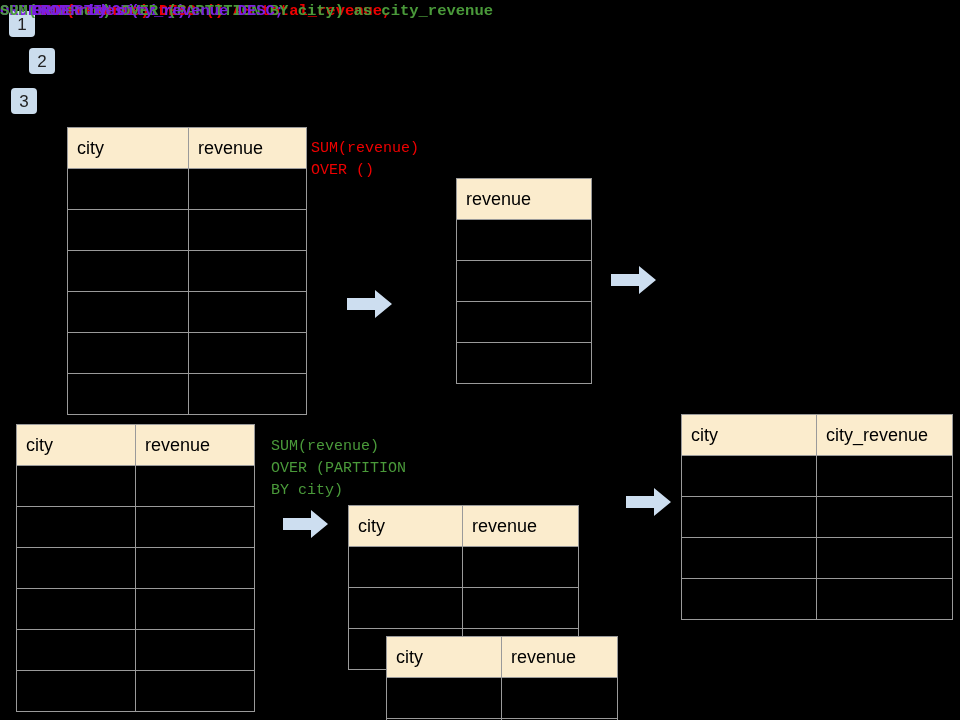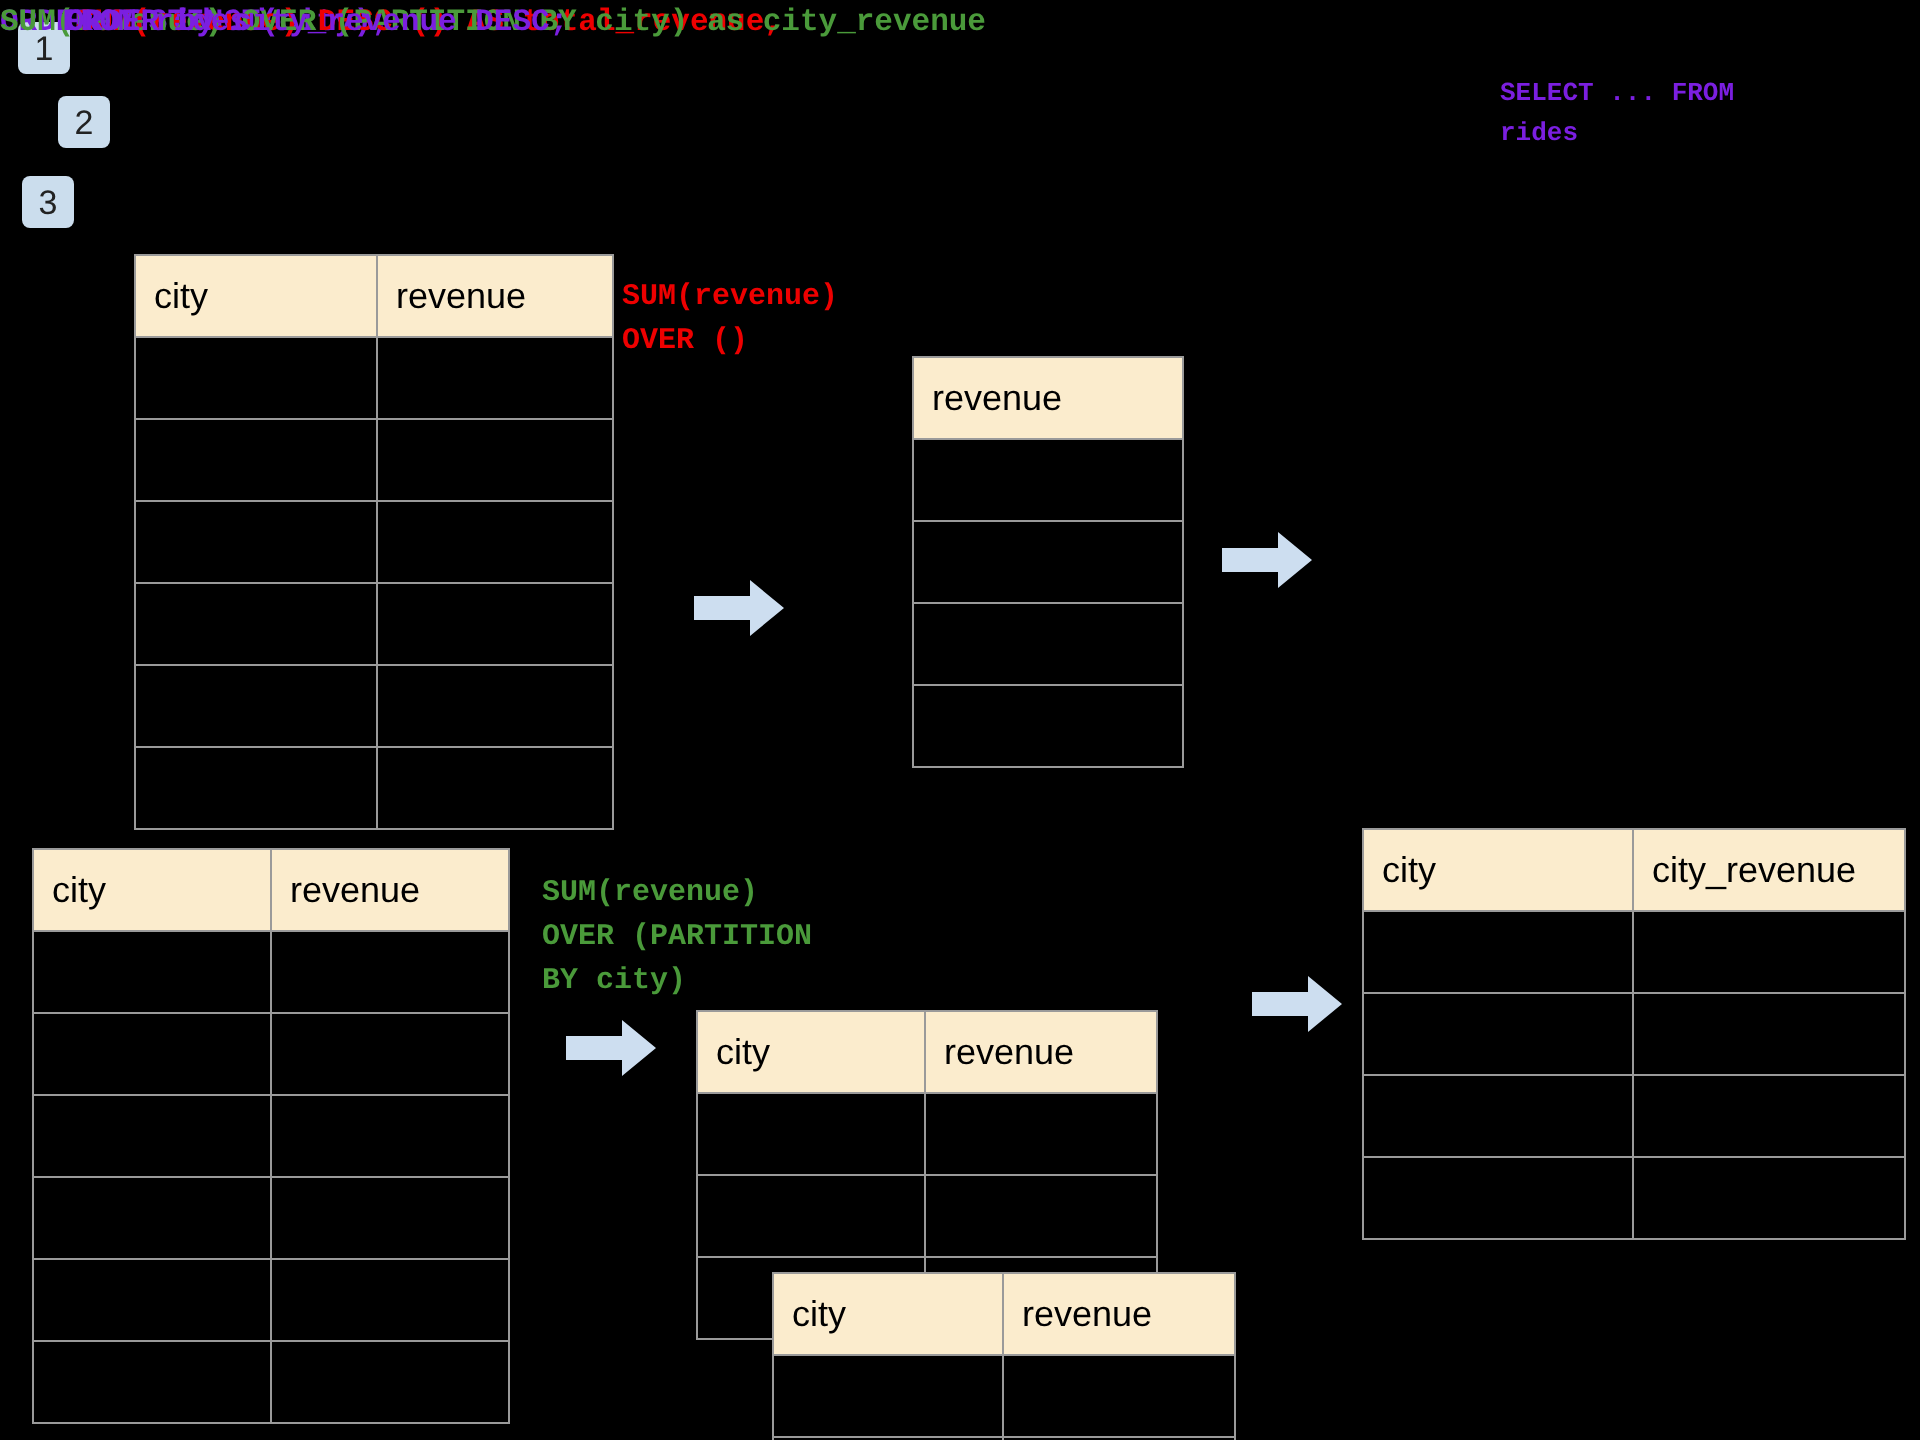--- a/index.html
+++ b/index.html
@@ -63,21 +63,21 @@
     white-space: pre-wrap;
     width: 160px;
   }
 
   
   .annot {
     position: absolute;
     font-family: "Liberation Mono", "DejaVu Sans Mono", monospace;
     font-size: 15px;
     line-height: 22px;
-    font-weight: bold;
+    font-weight: normal;
     white-space: pre;
   }
   #annot-over-empty { left: 311px; top: 138px; color: #ee0000; }
   #annot-over-part  { left: 271px; top: 436px; color: #4a9a3a; }
 
   
   .tbl {
     position: absolute;
     border-collapse: collapse;
     table-layout: fixed;
@@ -147,21 +147,20 @@
   <div id="badge-3" class="step-badge">3</div>
 
   <div id="sql-block">
     <div class="code c-purple">ORDER DISTINCT(city),</div>
     <div class="code c-red" style="padding-left:38px">SUM(revenue) DESC () AS total_revenue,</div>
     <div class="code c-green" style="">SUM(revenue) OVER (PARTITION BY city) as city_revenue</div>
     <div class="code c-purple" style="padding-left:31px">FROM rides</div>
     <div class="code c-purple" style="padding-left:33px">ORDER by city_revenue DESC;</div>
   </div>
 
-  <div id="annot-select-from">SELECT ... FROM rides</div>
 
   <div id="annot-over-empty" class="annot">SUM(revenue)
 OVER ()</div>
 
   <div id="annot-over-part" class="annot">SUM(revenue)
 OVER (PARTITION
 BY city)</div>
 
   <table id="table-source-top" class="tbl">
     <colgroup>

